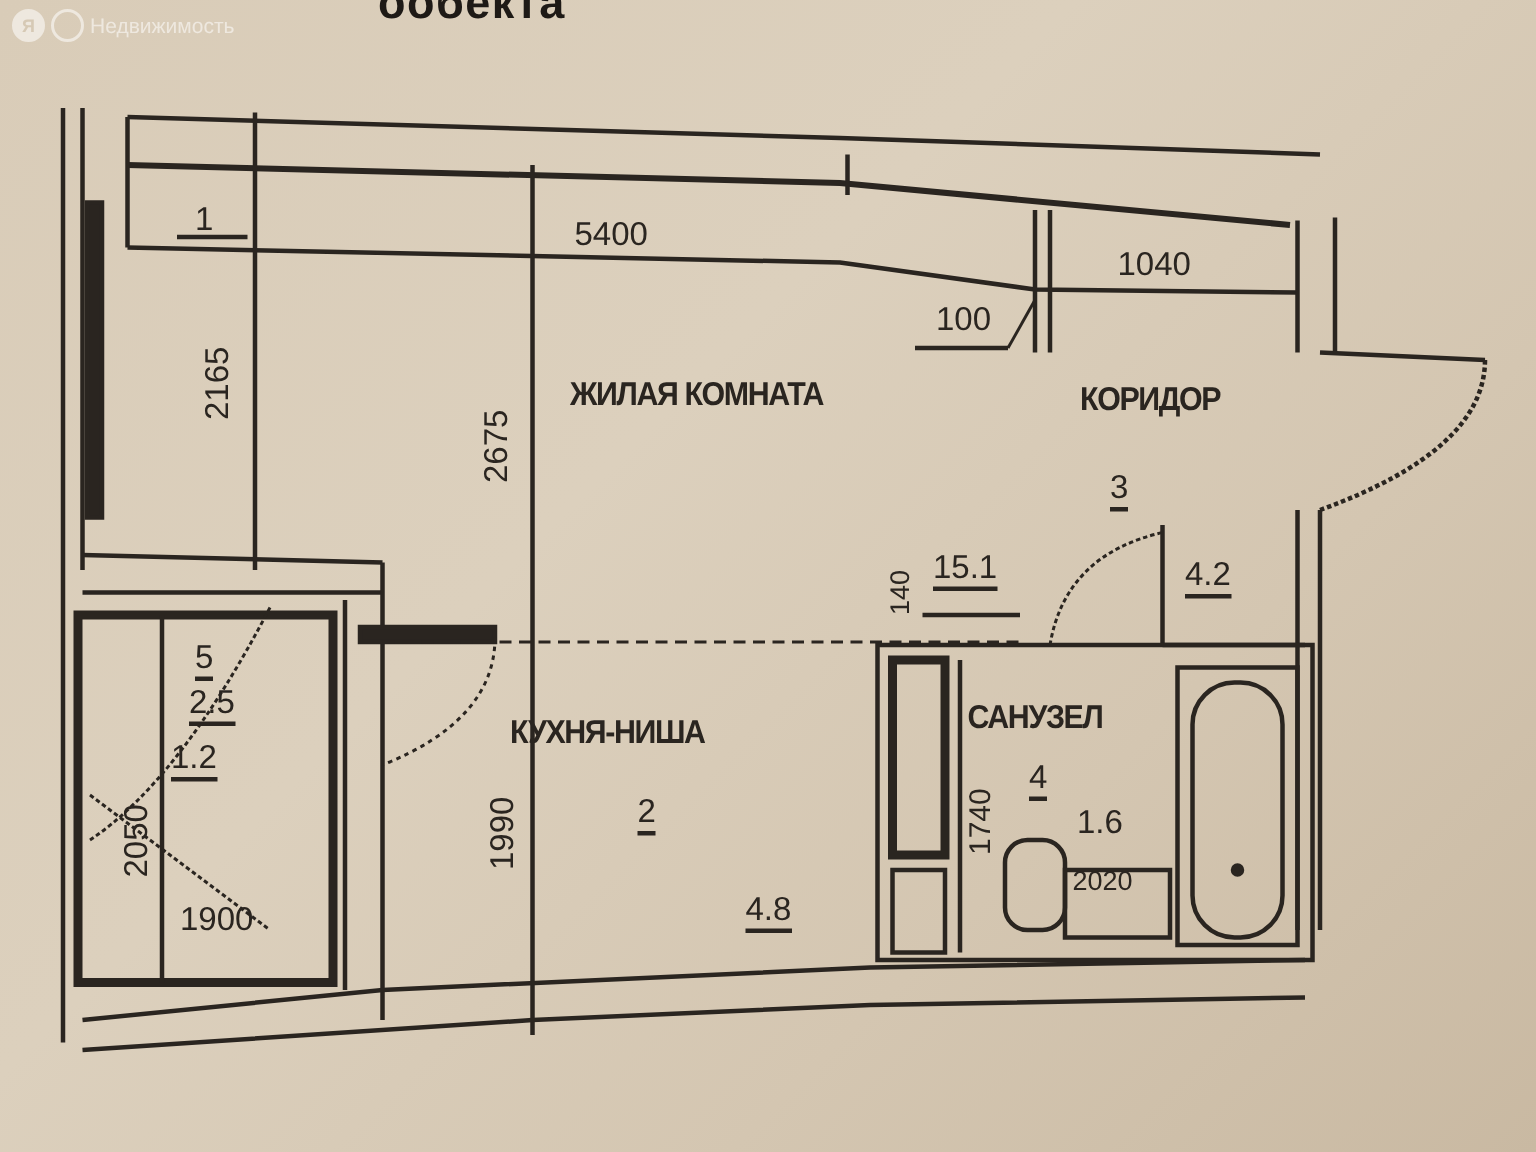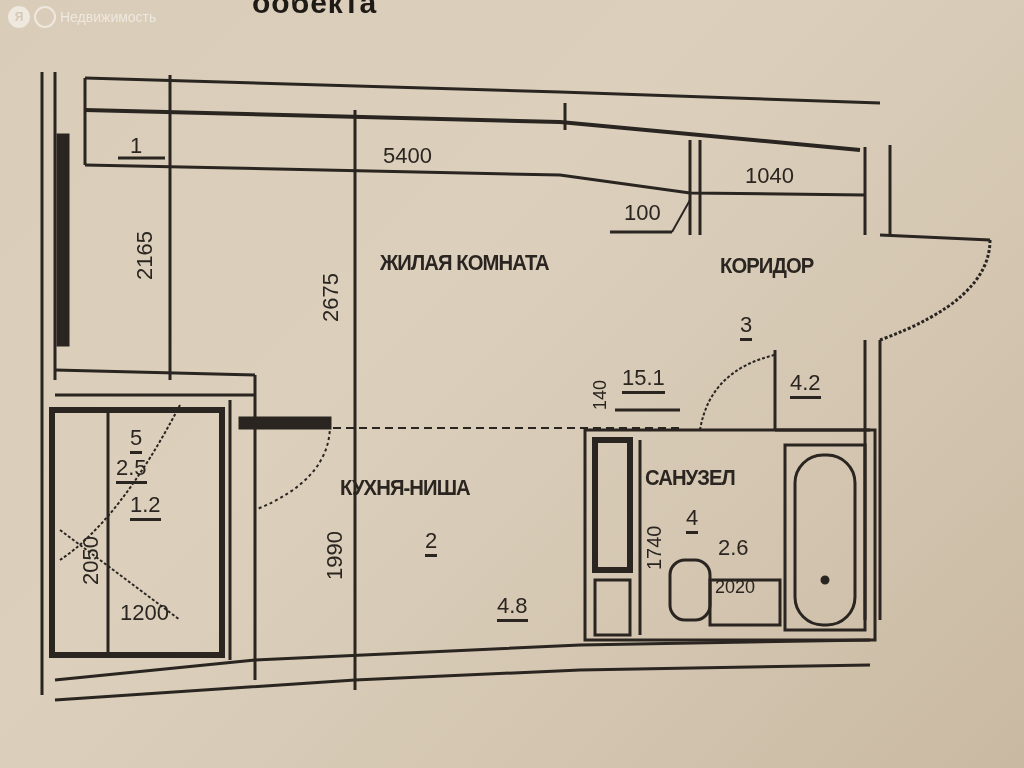--- a/index.html
+++ b/index.html
@@ -92,25 +92,25 @@
 <div class="t num" style="left:624px;top:200px">100</div>
 <div class="t num rot" style="left:132px;top:280px">2165</div>
 <div class="t num rot" style="left:318px;top:322px">2675</div>
 <div class="t lbl" style="left:380px;top:250px">ЖИЛАЯ КОМНАТА</div>
 <div class="t lbl" style="left:720px;top:253px">КОРИДОР</div>
 <div class="t num u" style="left:740px;top:312px">3</div>
 <div class="t num rot" style="left:590px;top:410px;font-size:18px">140</div>
 <div class="t num u" style="left:622px;top:365px">15.1</div>
 <div class="t num u" style="left:790px;top:370px">4.2</div>
 <div class="t num u" style="left:130px;top:425px">5</div>
-<div class="t num u" style="left:116px;top:455px">2.5</div>
-<div class="t num u" style="left:130px;top:492px">1.2</div>
+<div class="t num u" style="left:126px;top:455px">2.5</div>
+<div class="t num u" style="left:114px;top:492px">1.2</div>
 <div class="t num rot" style="left:78px;top:585px">2050</div>
-<div class="t num" style="left:120px;top:600px">1200</div>
+<div class="t num" style="left:120px;top:600px">1900</div>
 <div class="t lbl" style="left:340px;top:475px">КУХНЯ-НИША</div>
 <div class="t num rot" style="left:322px;top:580px">1990</div>
 <div class="t num u" style="left:425px;top:528px">2</div>
 <div class="t num u" style="left:497px;top:593px">4.8</div>
 <div class="t lbl" style="left:645px;top:465px">САНУЗЕЛ</div>
 <div class="t num rot" style="left:643px;top:570px;font-size:20px">1740</div>
 <div class="t num u" style="left:686px;top:505px">4</div>
-<div class="t num" style="left:718px;top:535px">2.6</div>
+<div class="t num" style="left:718px;top:535px">1.6</div>
 <div class="t num" style="left:715px;top:577px;font-size:18px">2020</div>
 
 </body></html>

